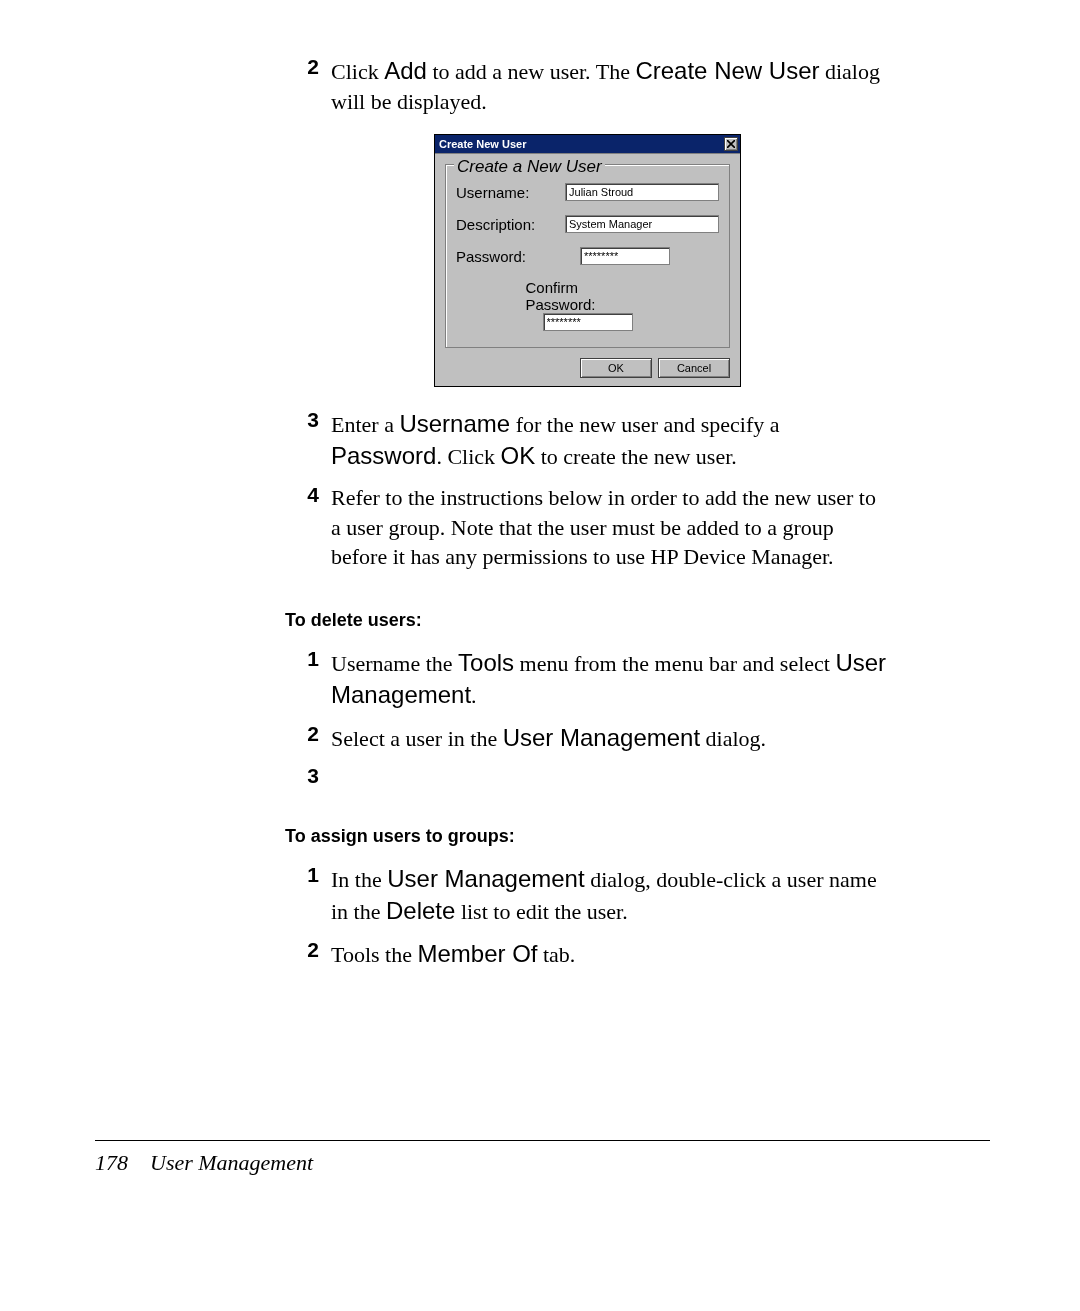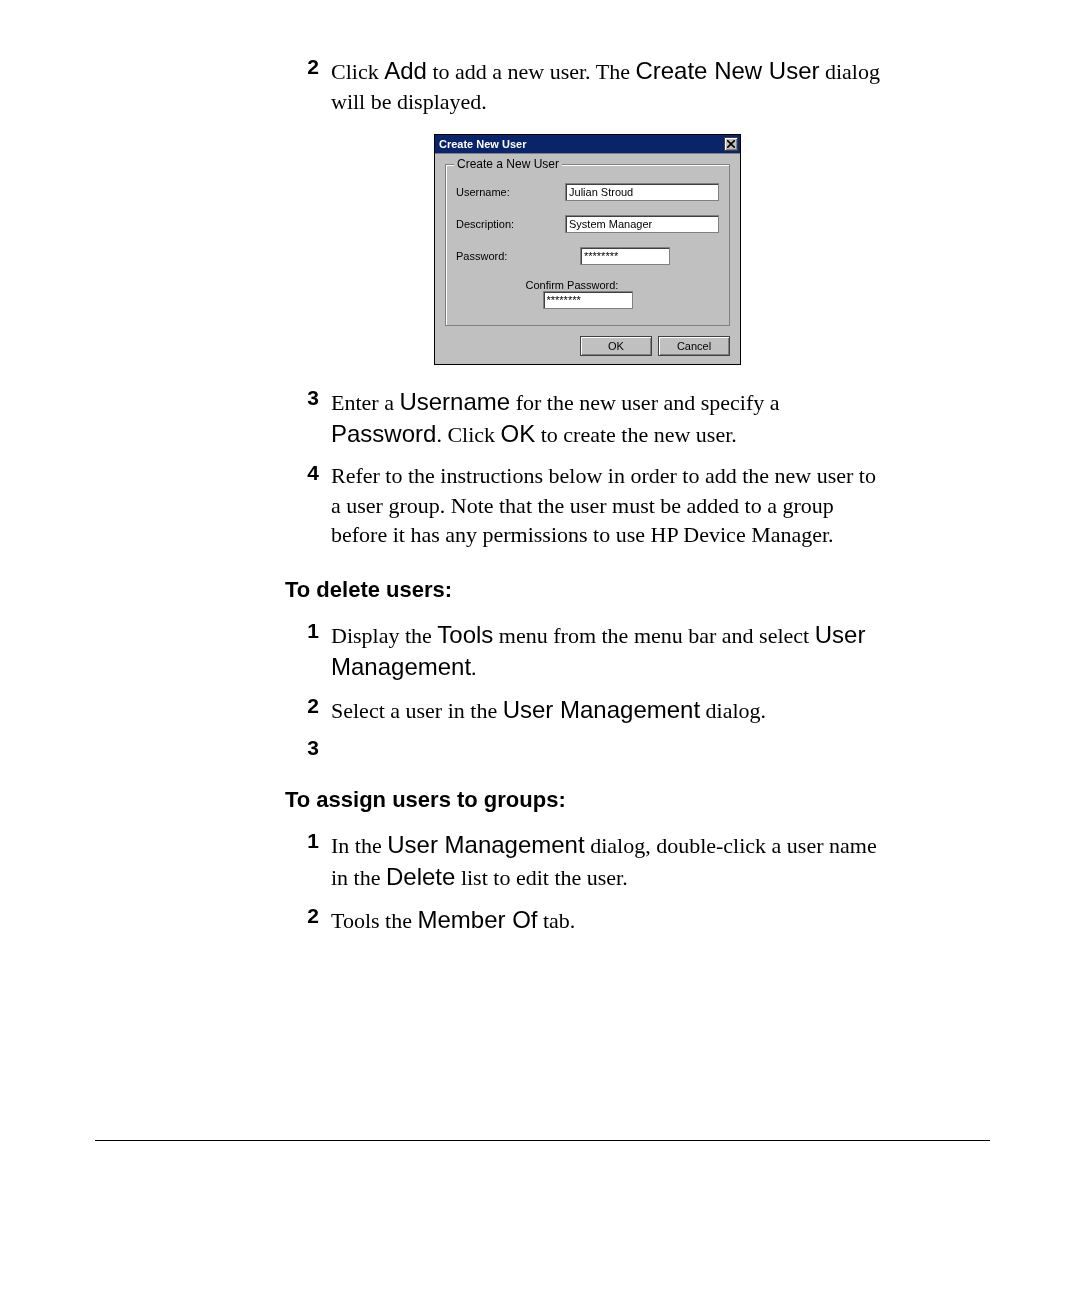--- a/index.html
+++ b/index.html
@@ -56,23 +56,23 @@
     font-size: 22px;
     line-height: 1.35;
     max-width: 560px;
     margin-left: 236px;
     margin-top: 18px;
     margin-bottom: 10px;
   }
   .section-heading {
     font-family: Arial, Helvetica, sans-serif;
     font-weight: 700;
-    font-size: 22px;
+    font-size: 18px;
     margin-left: 190px;
-    margin-top: 27px;
+    margin-top: 38px;
     margin-bottom: 16px;
   }
 
   
   .dialog {
     width: 305px;
     margin: 18px 0 22px 340px;
     font-family: Tahoma, Arial, sans-serif;
     font-size: 11px;
     box-shadow: 0 0 0 1px #000000;
@@ -111,31 +111,32 @@
     box-shadow: inset 1px 1px 0 #ffffff;
     padding: 18px 10px 12px 10px;
     margin-bottom: 10px;
   }
   .groupbox-legend {
     position: absolute;
     top: -8px;
     left: 8px;
     background: #c0c0c0;
     padding: 0 3px;
-    font-size: 12px;
+    font-size: 17px;
+    font-style: italic;
   }
   .form-row {
     display: flex;
     align-items: center;
     margin-bottom: 14px;
   }
   .form-row:last-child { margin-bottom: 4px; flex-direction: column; }
   .form-label {
     width: 124px;
-    font-size: 11px;
+    font-size: 15px;
   }
   .form-input {
     width: 174px;
     height: 18px;
     border: 1px solid #808080;
     box-shadow: inset 1px 1px 0 #404040;
     background: #ffffff;
     font-family: Tahoma, Arial, sans-serif;
     font-size: 11px;
     padding: 1px 3px;
@@ -238,21 +239,21 @@
     <div class="step-num">4</div>
     <div class="step-text">Refer to the instructions below in order to add the new user to a user group. Note that the user must be added to a group before it has any permissions to use HP Device Manager.</div>
   </div>
 
 
   <div class="section-heading">To delete users:</div>
 
   <div class="step-block narrow">
     <div class="step-num">1</div>
     <div class="step-text">
-      <span>Display the </span><span class="sans">Tools</span><span> menu from the menu bar and select </span><span class="sans">User Management</span><span>.</span>
+      <span>Username the </span><span class="sans">Tools</span><span> menu from the menu bar and select </span><span class="sans">User Management</span><span>.</span>
     </div>
   </div>
 
   <div class="step-block narrow" style="margin-top:10px;">
     <div class="step-num">2</div>
     <div class="step-text">
       <span>Select a user in the </span><span class="sans">User Management</span><span> dialog.</span>
     </div>
   </div>
 
@@ -270,14 +271,17 @@
   </div>
 
   <div class="step-block narrow" style="margin-top:10px;">
     <div class="step-num">2</div>
     <div class="step-text">
       <span>Tools the </span><span class="sans">Member Of</span><span> tab.</span>
     </div>
   </div>
 
   <div class="footer-rule"></div>
+  <div class="footer-line">
+    <span class="pn">178</span><span>User Management</span>
+  </div>
 
 </div>
 
 </body></html>

